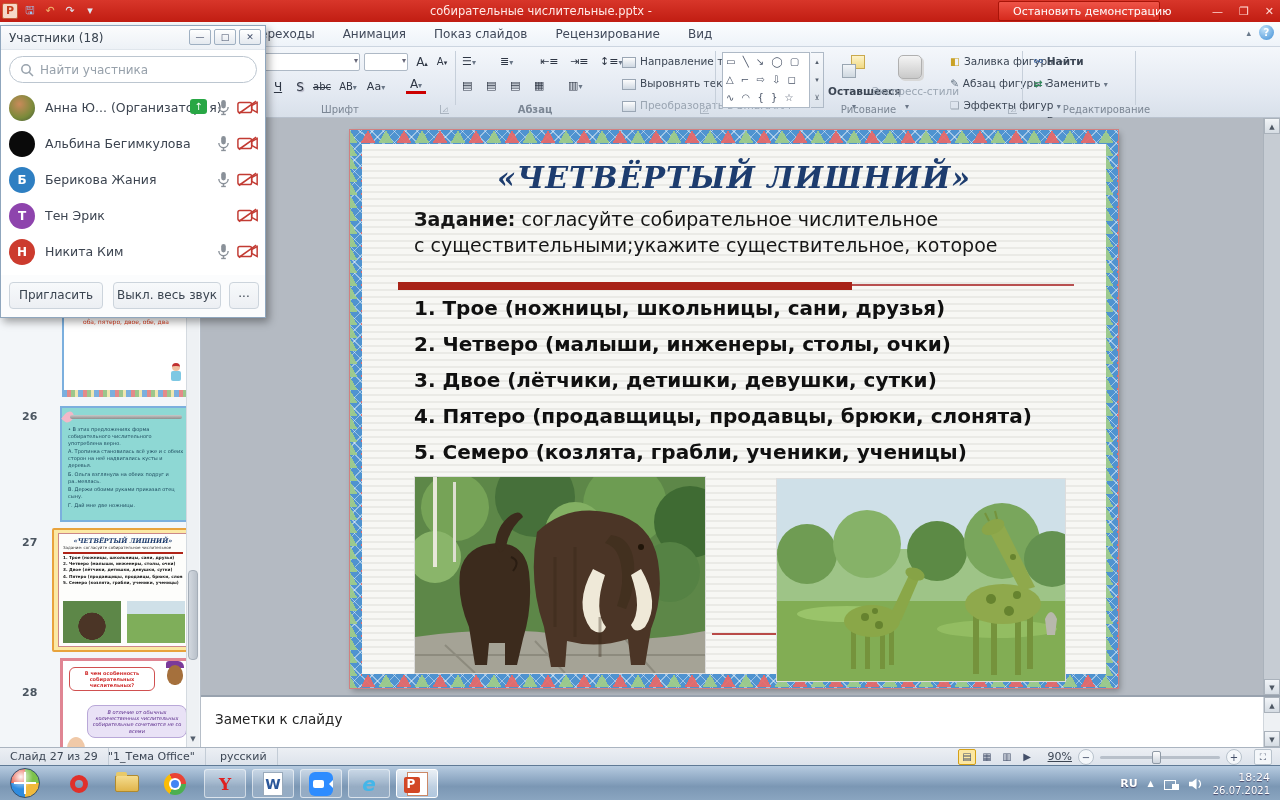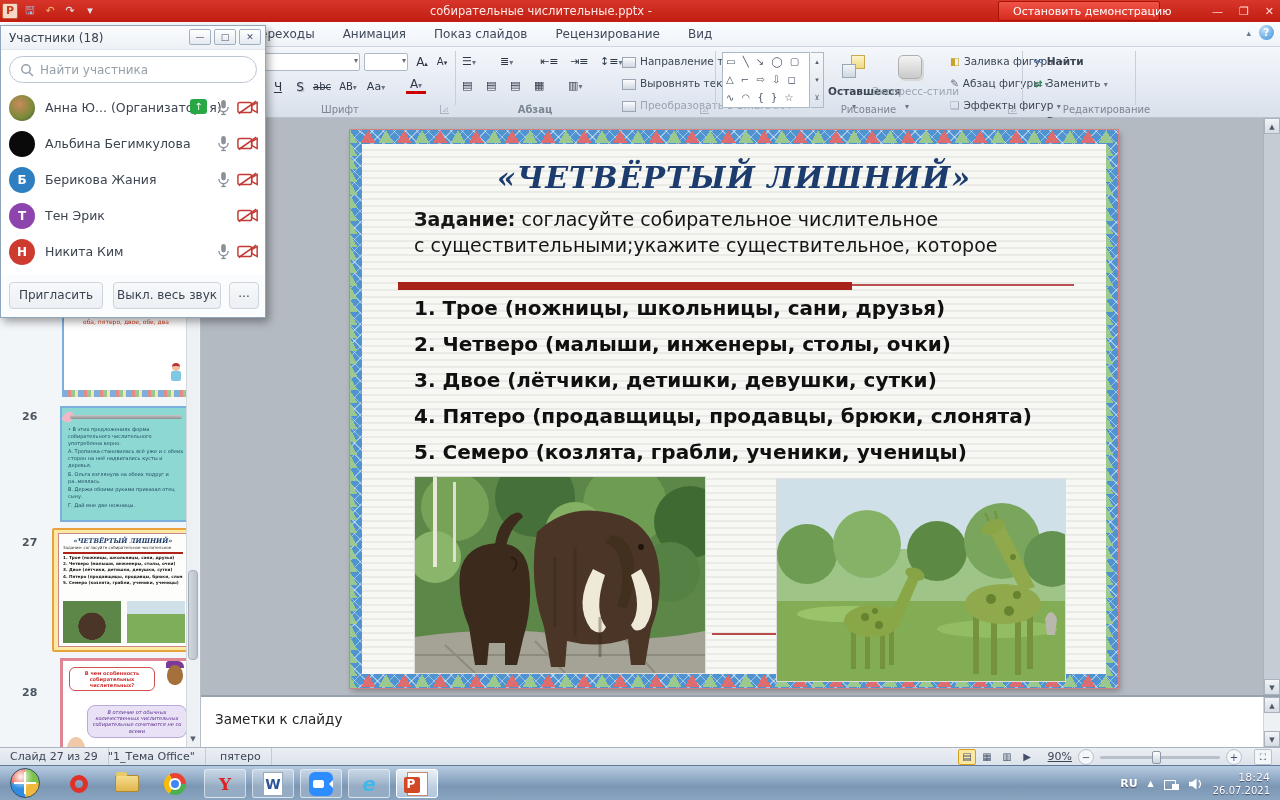--- a/index.html
+++ b/index.html
@@ -437,21 +437,21 @@
   <div class="notes-txt abs">Заметки к слайду</div>
   <div class="notes-scroll">
     <div class="varrow" style="top:0;">▲</div>
     <div class="varrow" style="bottom:0;">▼</div>
   </div>
 </div>
 
 <div id="statusbar" class="abs">
   <div class="seg" style="left:0;">Слайд 27 из 29</div>
   <div class="seg" style="left:98px;">"1_Тема Office"</div>
-  <div class="seg" style="left:210px;">пятеро</div>
+  <div class="seg" style="left:210px;">русский</div>
   <div class="views">
     <span class="vbtn on">▤</span>
     <span class="vbtn">▦</span>
     <span class="vbtn">▥</span>
     <span class="vbtn">▶</span>
   </div>
   <div class="zoomtxt abs">90%</div>
   <div class="zminus abs">−</div>
   <div class="ztrack abs">
       <span class="zthumb"></span>

